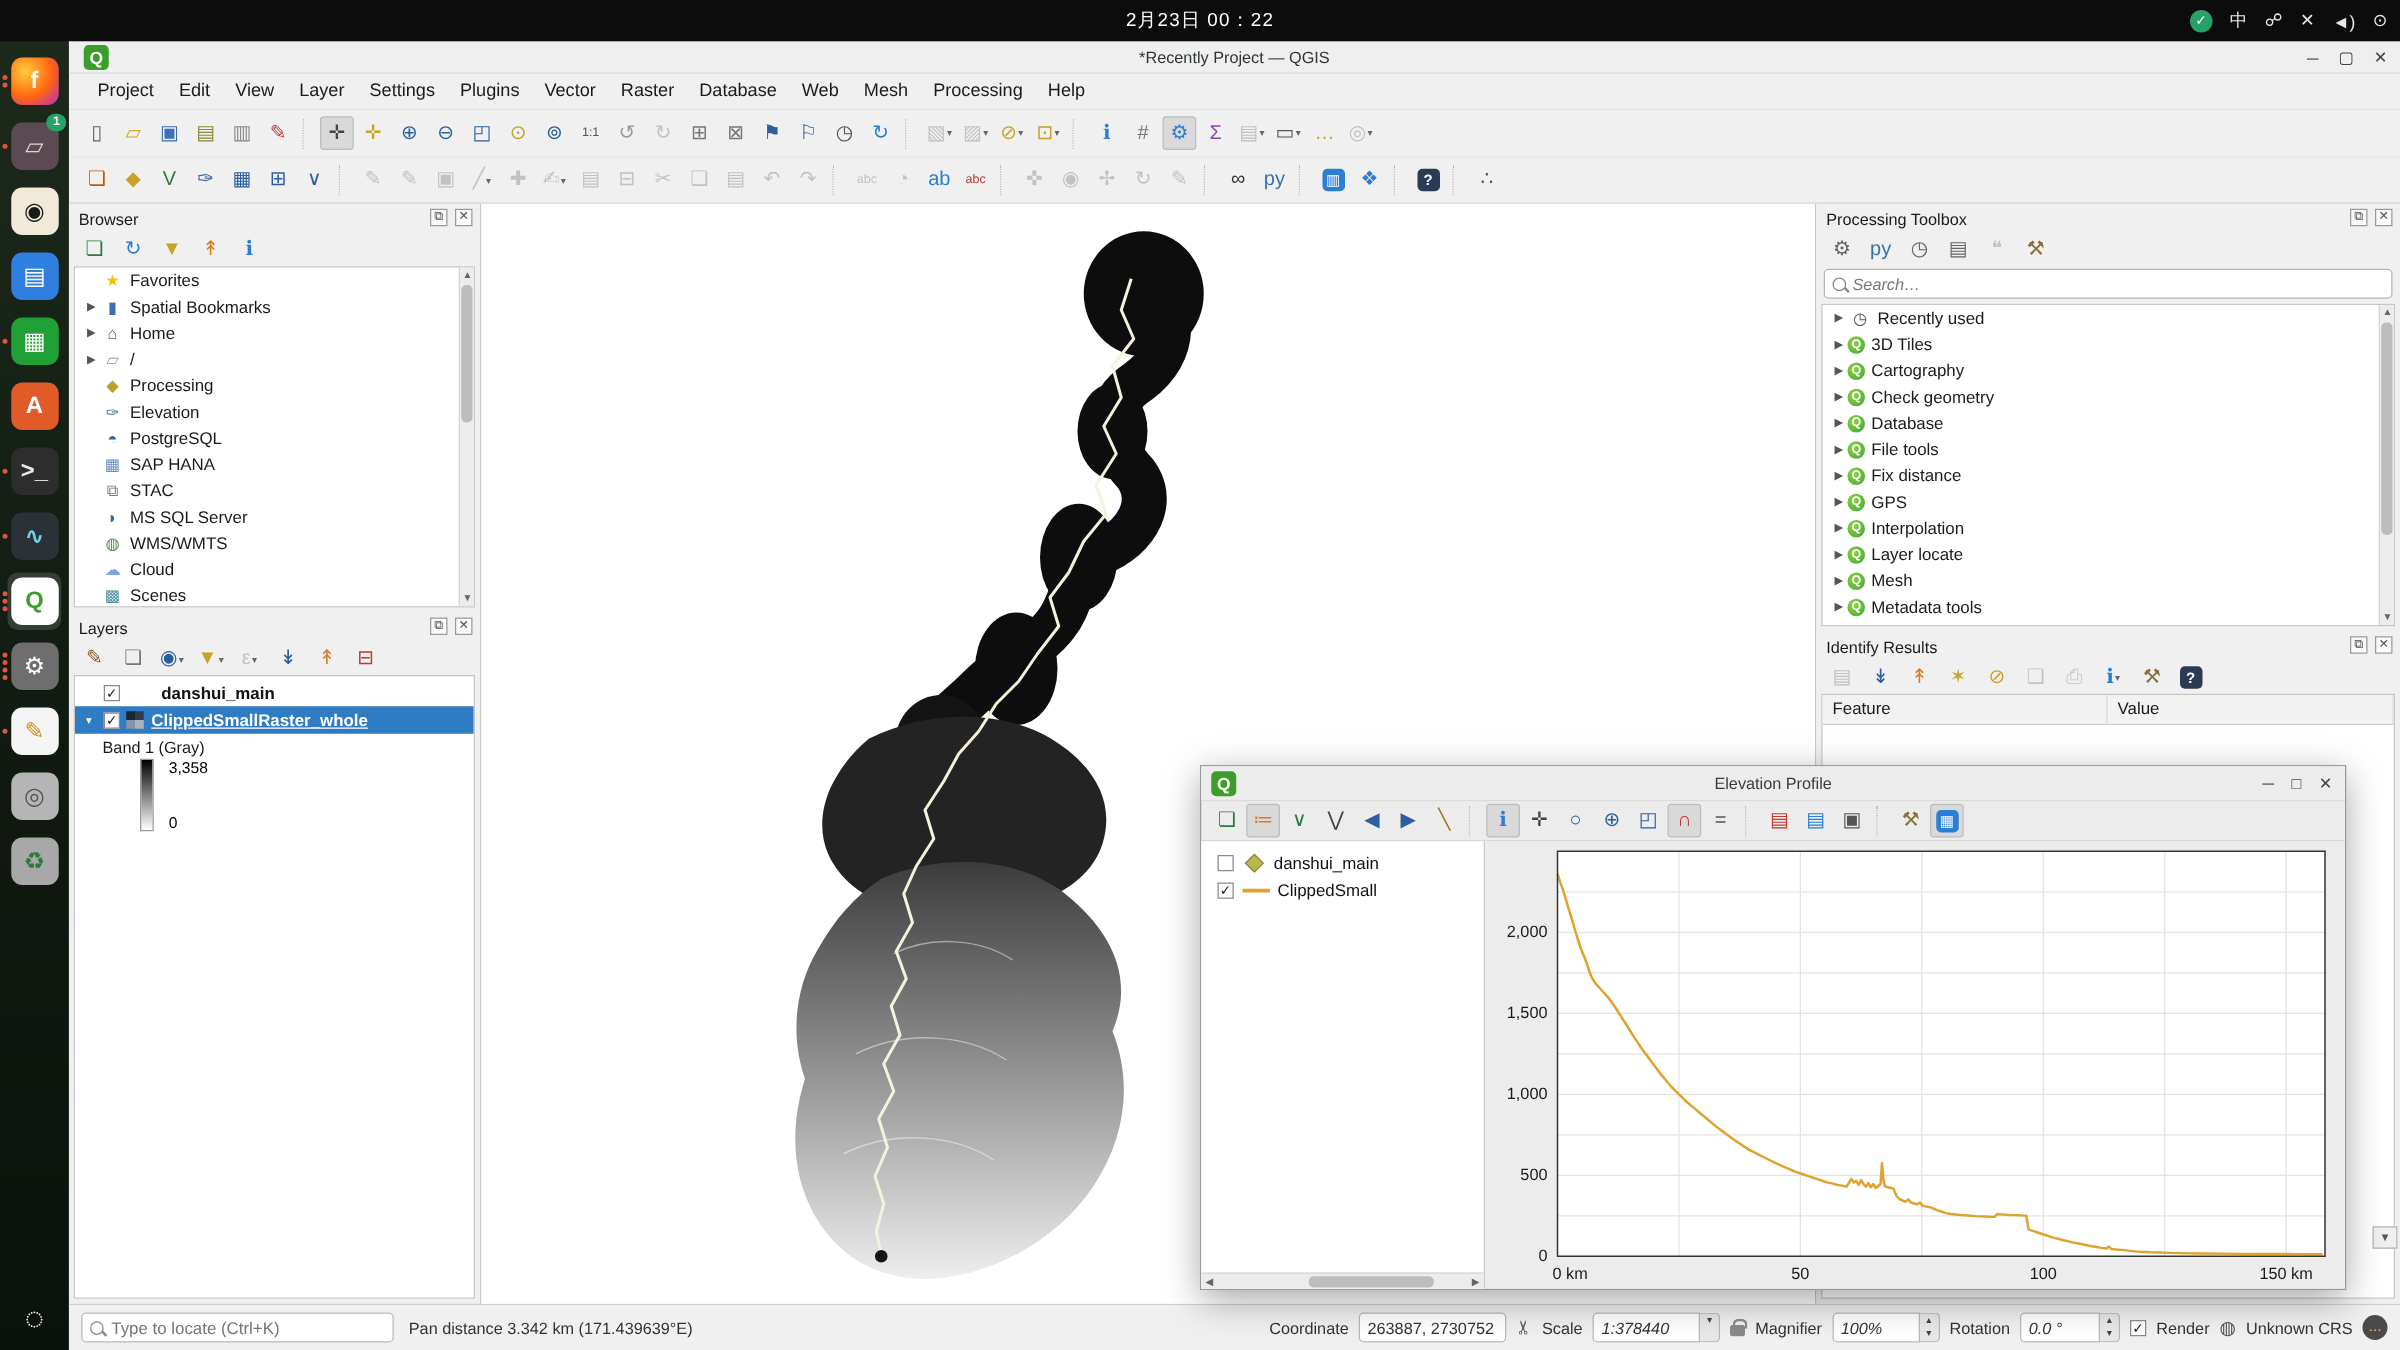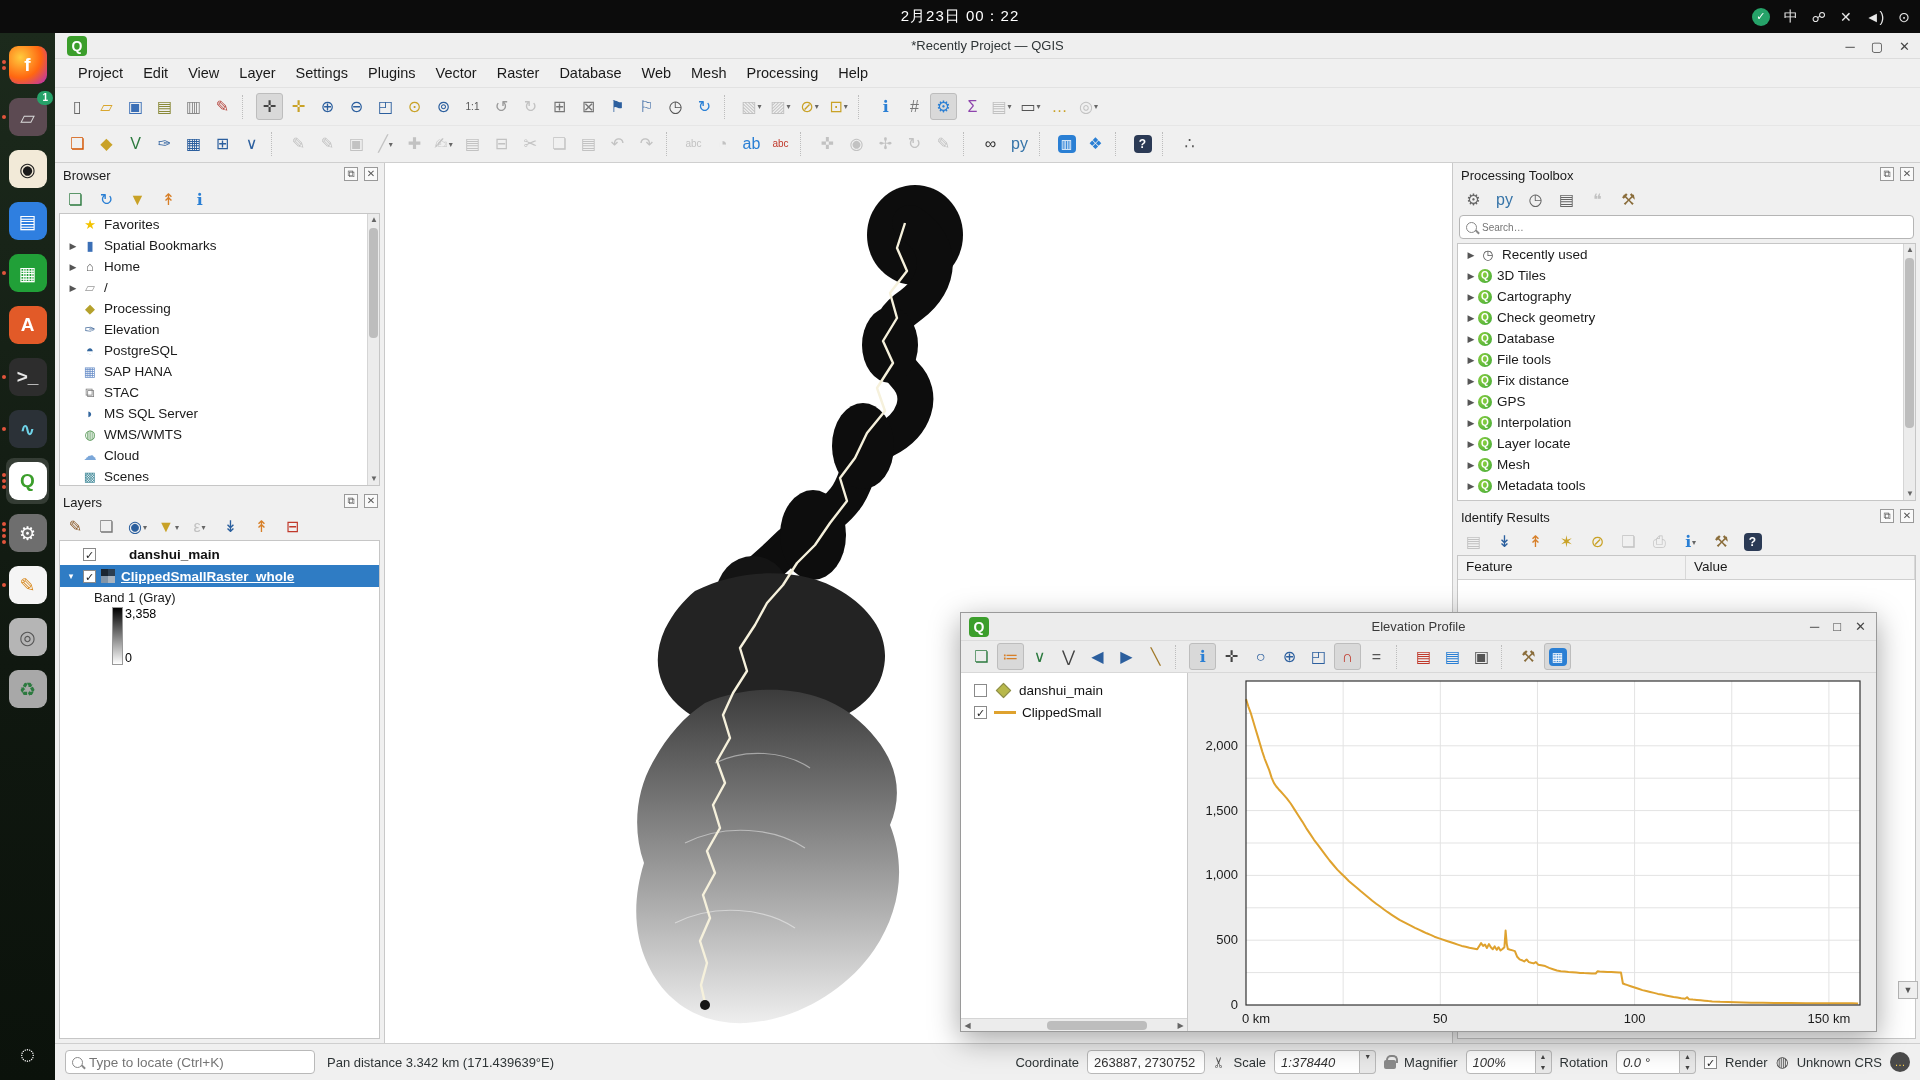--- a/index.html
+++ b/index.html
@@ -81,29 +81,29 @@
 
   
   .layer-row { display:flex; align-items:center; height:22px; font-size:13.5px; font-weight:bold; color:#111; padding-left:4px; }
   .layer-row.selected { background:#2f7cc4; color:#fff; }
   .cb { width:13px; height:13px; border:1px solid #8a8a8a; background:#fff; font-size:11px; line-height:12px; text-align:center;
         color:#222; margin:0 5px; flex:0 0 auto; }
   .layer-row.selected .cb { color:#222; }
   .line-sym { width:22px; height:3px; margin-right:6px; }
   .raster-sym { width:14px; height:14px; margin-right:6px;
       background:conic-gradient(#2c3e50 0 25%, #aab4be 0 50%, #8395a7 0 75%, #1b2631 0); }
-  .band-block { padding-left:34px; font-size:13px; color:#1a1a1a; }
+  .band-block { padding-left:22px; font-size:13px; color:#1a1a1a; }
   .grad-wrap { display:flex; padding-left:52px; margin-top:2px; }
   .grad-bar { width:11px; height:58px; background:linear-gradient(180deg,#000 0%,#fff 100%); border:1px solid #999; }
-  .grad-labels { display:flex; flex-direction:column; justify-content:space-between; margin-left:2px; font-size:12.5px; }
+  .grad-labels { display:flex; flex-direction:column; justify-content:space-between; margin-left:12px; font-size:12.5px; }
 
   
   .searchbox { margin:2px 6px 4px 6px; height:24px; background:#fff; border:1px solid #b5b5b5; border-radius:4px;
                display:flex; align-items:center; padding:0 6px; gap:5px; }
-  .searchbox input { border:none; outline:none; flex:1; font-size:10px; color:#4d7c0f; background:transparent; }
+  .searchbox input { border:none; outline:none; flex:1; font-size:13px; color:#4d7c0f; background:transparent;font-style:italic; }
   .mag-ic { width:11px; height:11px; border:1.5px solid #888; border-radius:50%; position:relative; flex:0 0 auto; }
   .mag-ic::after { content:""; position:absolute; width:5px; height:1.5px; background:#888; transform:rotate(45deg);
                    right:-4px; bottom:-1px; }
   .alg-ic { width:14px; height:14px; border-radius:50%; background:radial-gradient(circle at 35% 35%, #8fd13f, #3da639);
             color:#fff; font-size:10px; font-weight:bold; display:flex; align-items:center; justify-content:center; margin-right:5px; }
 
   
   .id-cols { display:flex; height:24px; background:#f2f2f2; border-bottom:1px solid #cfcfcf; font-size:13.5px; color:#1a1a1a; }
   .id-col { padding:3px 8px; border-right:1px solid #d8d8d8; }
   .overflow-btn { position:absolute; right:2px; bottom:44px; width:20px; height:18px; border:1px solid #b5b5b5; background:#efefef;

